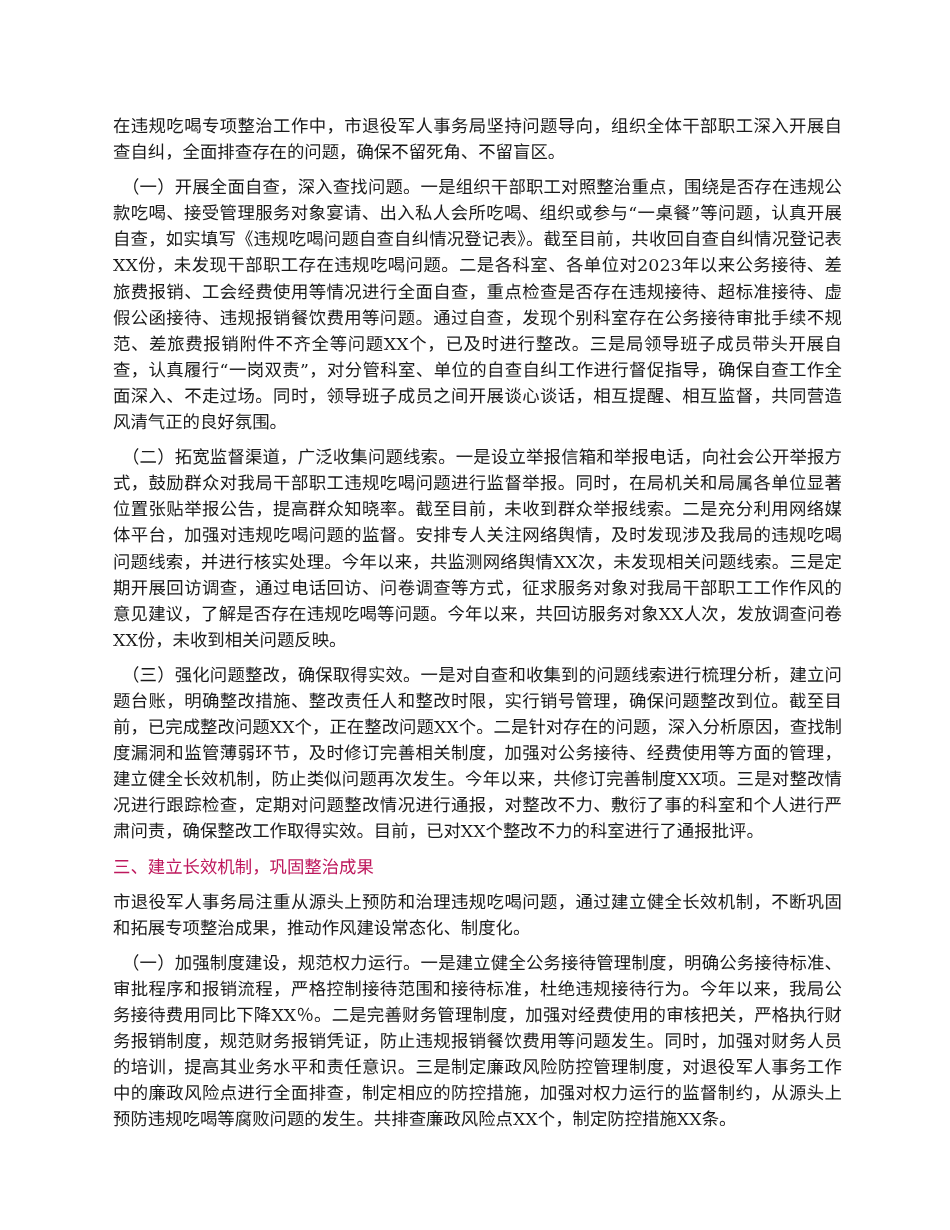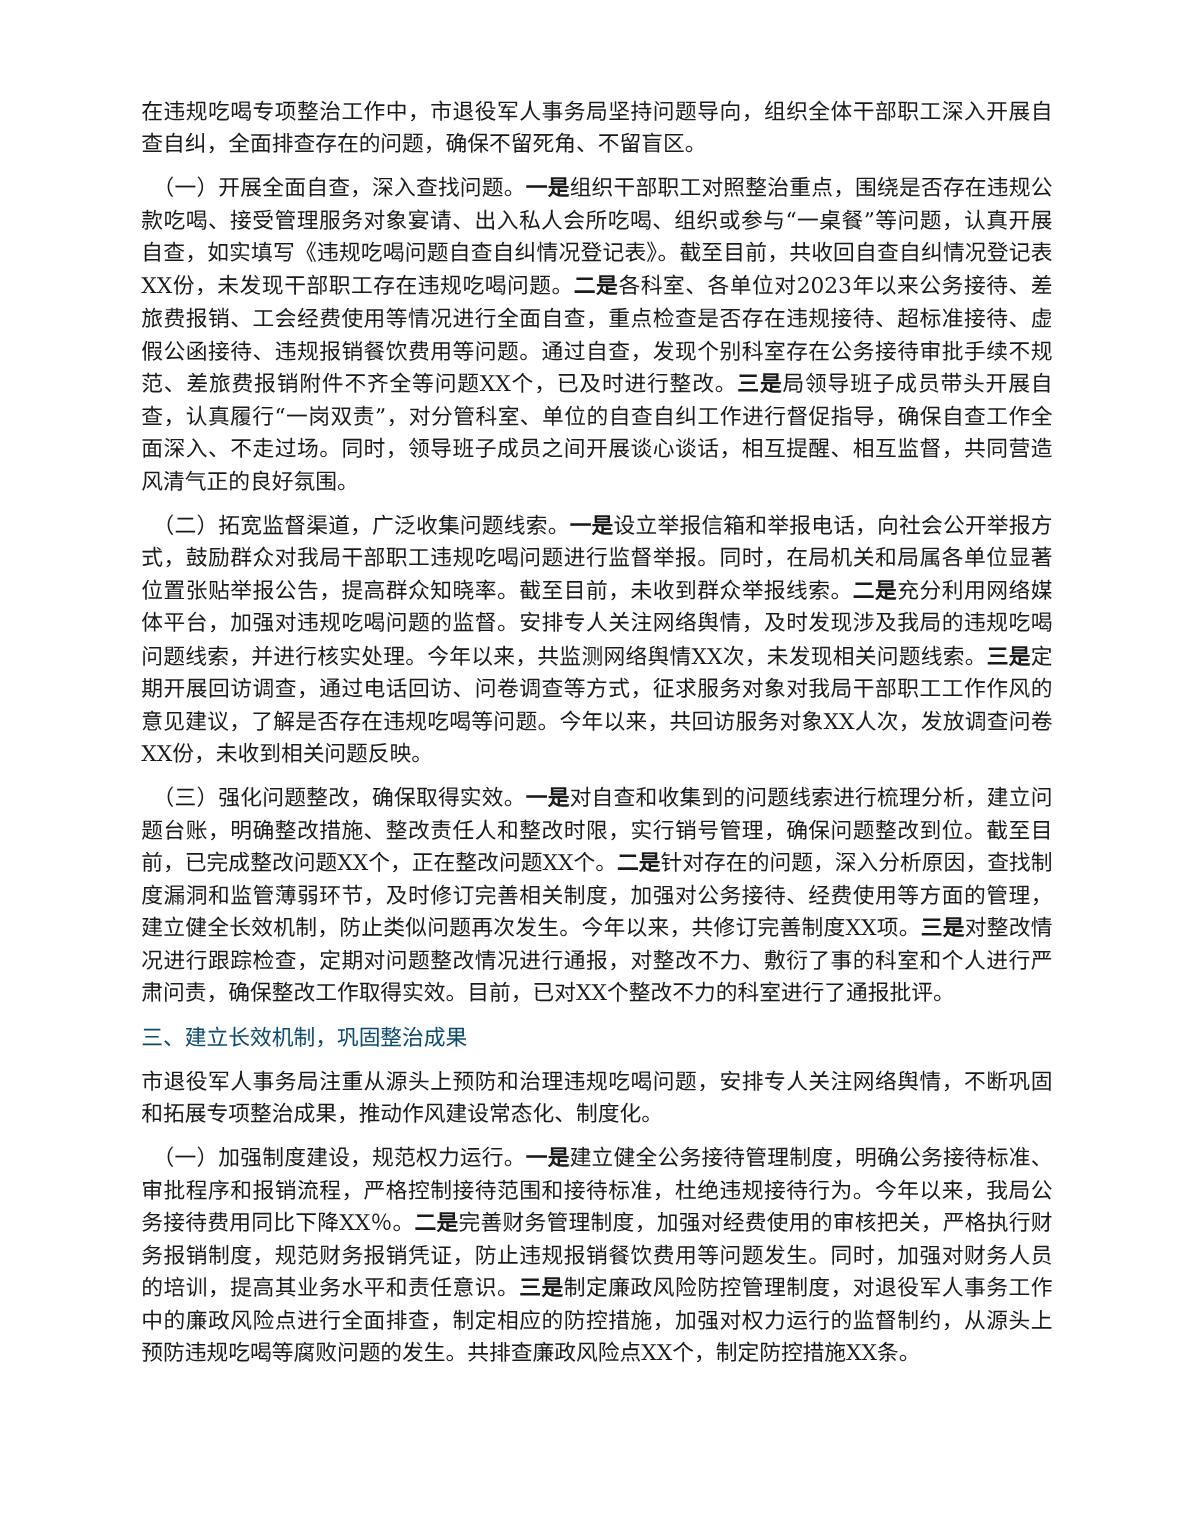--- a/index.html
+++ b/index.html
@@ -14,21 +14,21 @@
     overflow: hidden;
     font-family: "DejaVu Serif", "Liberation Serif", serif;
     color: #1a1a1a;
     -webkit-font-smoothing: antialiased;
   }
   #doc-page {
     box-sizing: border-box;
     width: 950px;
     height: 1230px;
     background: #ffffff;
-    padding: 77px 108px 0 113px;
+    padding: 113px 108px 0 113px;
   }
   .doc-body {
     width: 729px;
   }
   p.para {
     margin: 0 0 9px 0;
     font-size: 17.4px;
     line-height: 26.1px;
     text-align: justify;
     text-justify: inter-ideograph;
@@ -44,29 +44,29 @@
     text-indent: 9px;
   }
   p.heading {
     margin: 0 0 9px 0;
     font-size: 17.4px;
     line-height: 26.1px;
     text-indent: 0;
     color: #1a1a1a;
   }
   b.lead {
-    font-weight: 700;
+    font-weight: 400;
   }
 </style>
 </head>
 <body style="background: rgb(255, 255, 255);">
 
 <div id="doc-page" style="background: rgb(255, 255, 255);">
   <div class="doc-body">
       <p class="para" style="color: rgb(26, 26, 26);"><span>在违规吃喝专项整治工作中，市退役军人事务局坚持问题导向，组织全体干部职工深入开展自查自纠，全面排查存在的问题，确保不留死角、不留盲区。</span></p>
       <p class="para indent" style="color: rgb(26, 26, 26);"><span>（一）开展全面自查，深入查找问题。</span><b class="lead">一是</b><span>组织干部职工对照整治重点，围绕是否存在违规公款吃喝、接受管理服务对象宴请、出入私人会所吃喝、组织或参与“一桌餐”等问题，认真开展自查，如实填写《违规吃喝问题自查自纠情况登记表》。截至目前，共收回自查自纠情况登记表XX份，未发现干部职工存在违规吃喝问题。</span><b class="lead">二是</b><span>各科室、各单位对2023年以来公务接待、差旅费报销、工会经费使用等情况进行全面自查，重点检查是否存在违规接待、超标准接待、虚假公函接待、违规报销餐饮费用等问题。通过自查，发现个别科室存在公务接待审批手续不规范、差旅费报销附件不齐全等问题XX个，已及时进行整改。</span><b class="lead">三是</b><span>局领导班子成员带头开展自查，认真履行“一岗双责”，对分管科室、单位的自查自纠工作进行督促指导，确保自查工作全面深入、不走过场。同时，领导班子成员之间开展谈心谈话，相互提醒、相互监督，共同营造风清气正的良好氛围。</span></p>
       <p class="para indent" style="color: rgb(26, 26, 26);"><span>（二）拓宽监督渠道，广泛收集问题线索。</span><b class="lead">一是</b><span>设立举报信箱和举报电话，向社会公开举报方式，鼓励群众对我局干部职工违规吃喝问题进行监督举报。同时，在局机关和局属各单位显著位置张贴举报公告，提高群众知晓率。截至目前，未收到群众举报线索。</span><b class="lead">二是</b><span>充分利用网络媒体平台，加强对违规吃喝问题的监督。安排专人关注网络舆情，及时发现涉及我局的违规吃喝问题线索，并进行核实处理。今年以来，共监测网络舆情XX次，未发现相关问题线索。</span><b class="lead">三是</b><span>定期开展回访调查，通过电话回访、问卷调查等方式，征求服务对象对我局干部职工工作作风的意见建议，了解是否存在违规吃喝等问题。今年以来，共回访服务对象XX人次，发放调查问卷XX份，未收到相关问题反映。</span></p>
       <p class="para indent" style="color: rgb(26, 26, 26);"><span>（三）强化问题整改，确保取得实效。</span><b class="lead">一是</b><span>对自查和收集到的问题线索进行梳理分析，建立问题台账，明确整改措施、整改责任人和整改时限，实行销号管理，确保问题整改到位。截至目前，已完成整改问题XX个，正在整改问题XX个。</span><b class="lead">二是</b><span>针对存在的问题，深入分析原因，查找制度漏洞和监管薄弱环节，及时修订完善相关制度，加强对公务接待、经费使用等方面的管理，建立健全长效机制，防止类似问题再次发生。今年以来，共修订完善制度XX项。</span><b class="lead">三是</b><span>对整改情况进行跟踪检查，定期对问题整改情况进行通报，对整改不力、敷衍了事的科室和个人进行严肃问责，确保整改工作取得实效。目前，已对XX个整改不力的科室进行了通报批评。</span></p>
-      <p class="para heading" style="color: #0c4a6e;"><span>三、建立长效机制，巩固整治成果</span></p>
-      <p class="para" style="color: rgb(26, 26, 26);"><span>市退役军人事务局注重从源头上预防和治理违规吃喝问题，安排专人关注网络舆情，不断巩固和拓展专项整治成果，推动作风建设常态化、制度化。</span></p>
+      <p class="para heading" style="color: #be185d;"><span>三、建立长效机制，巩固整治成果</span></p>
+      <p class="para" style="color: rgb(26, 26, 26);"><span>市退役军人事务局注重从源头上预防和治理违规吃喝问题，通过建立健全长效机制，不断巩固和拓展专项整治成果，推动作风建设常态化、制度化。</span></p>
       <p class="para indent" style="color: rgb(26, 26, 26);"><span>（一）加强制度建设，规范权力运行。</span><b class="lead">一是</b><span>建立健全公务接待管理制度，明确公务接待标准、审批程序和报销流程，严格控制接待范围和接待标准，杜绝违规接待行为。今年以来，我局公务接待费用同比下降XX％。</span><b class="lead">二是</b><span>完善财务管理制度，加强对经费使用的审核把关，严格执行财务报销制度，规范财务报销凭证，防止违规报销餐饮费用等问题发生。同时，加强对财务人员的培训，提高其业务水平和责任意识。</span><b class="lead">三是</b><span>制定廉政风险防控管理制度，对退役军人事务工作中的廉政风险点进行全面排查，制定相应的防控措施，加强对权力运行的监督制约，从源头上预防违规吃喝等腐败问题的发生。共排查廉政风险点XX个，制定防控措施XX条。</span></p>
     </div>
 </div>
 
 </body></html>

